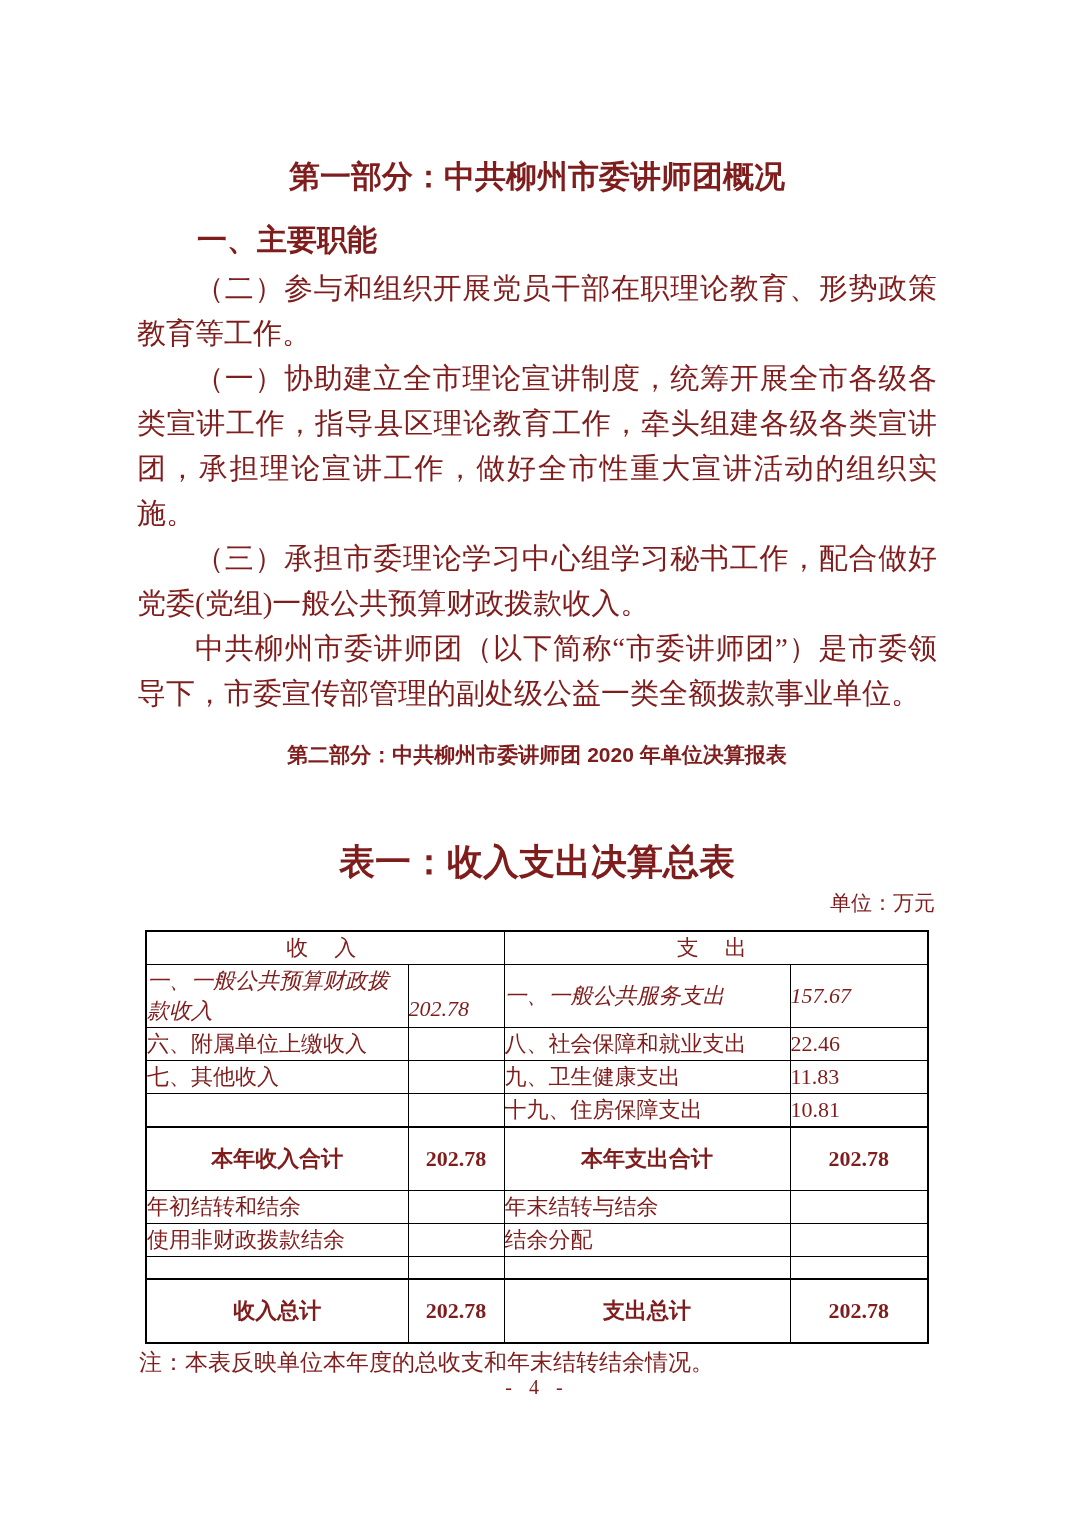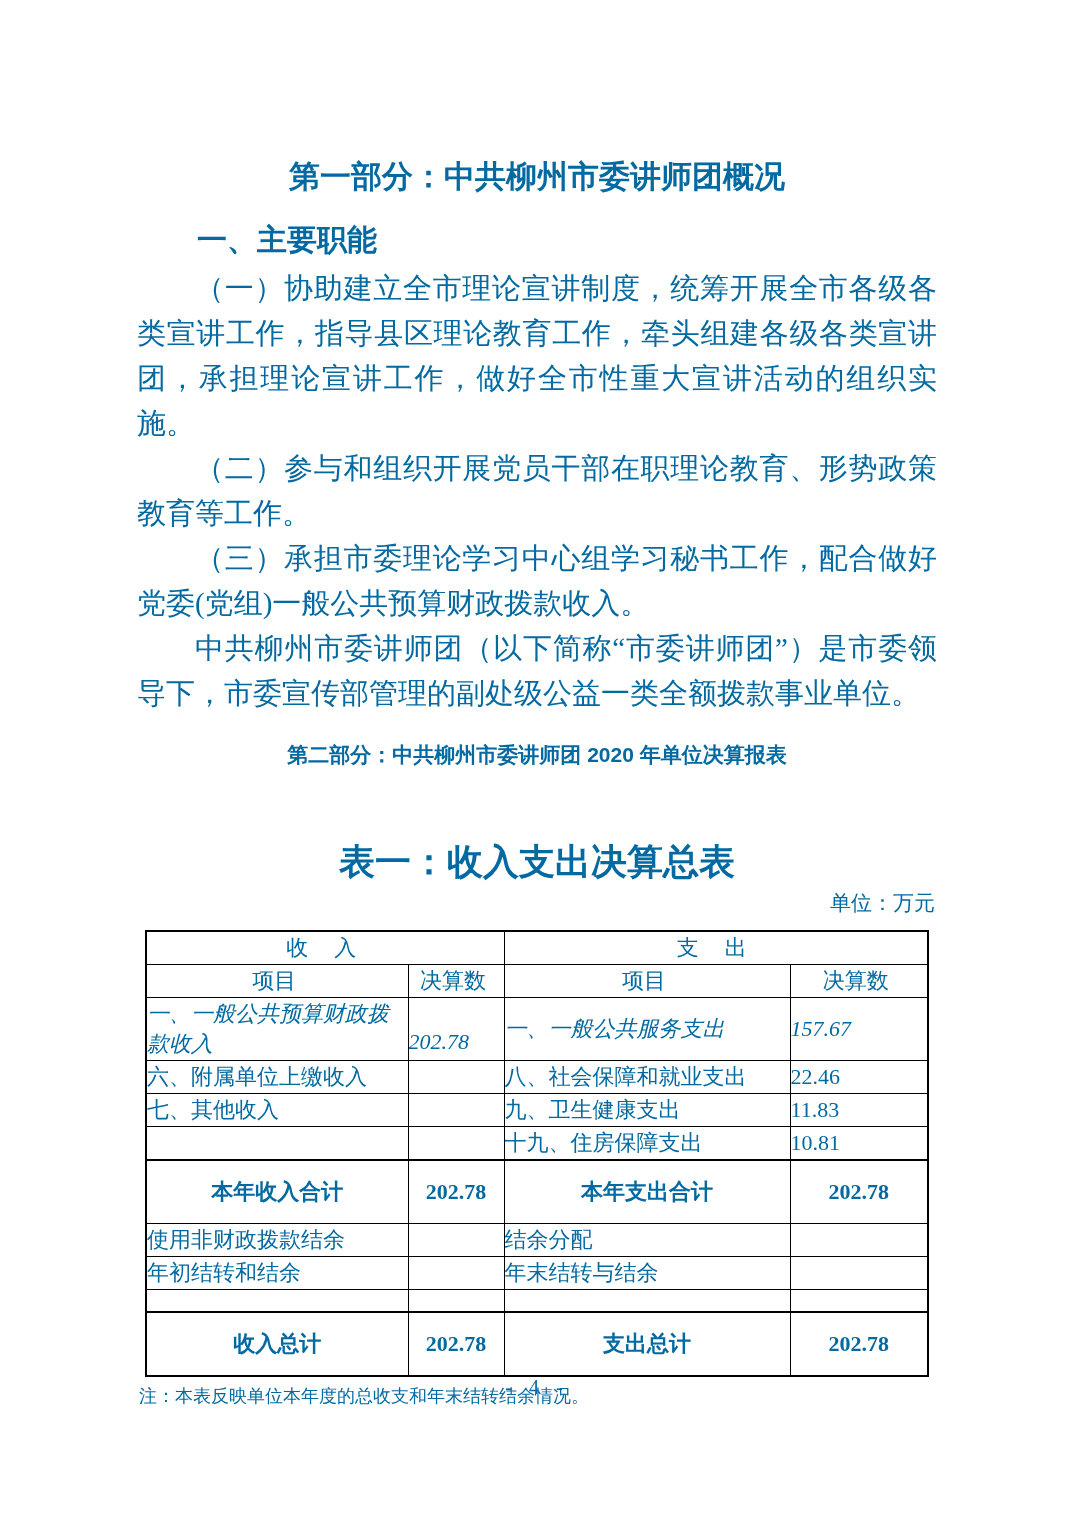--- a/index.html
+++ b/index.html
@@ -6,21 +6,21 @@
     margin: 0;
     padding: 0;
     background: #ffffff;
   }
   .page {
     position: relative;
     width: 1074px;
     height: 1520px;
     margin: 0 auto;
     background: #ffffff;
-    color: #0369a1;
+    color: #7f1d1d;
     overflow: hidden;
     font-family: "Liberation Serif", "DejaVu Serif", serif;
   }
   .content {
     position: relative;
     width: 800px;
     margin: 0 auto;
     padding-top: 158px;
   }
   
@@ -110,21 +110,21 @@
   }
   tr.total-row td.amt {
     font-weight: 700;
     text-align: center;
     padding: 1px 4px;
   }
   td.indent-deep {
     padding-left: 30px;
   }
   .table-note {
-    font-size: 18px;
+    font-size: 23px;
     line-height: 26px;
     margin: 6px 0 0 2px;
   }
   .page-number {
     position: absolute;
     left: 0;
     top: 1376px;
     width: 100%;
     text-align: center;
     font-size: 20px;
@@ -138,22 +138,22 @@
 </head>
 <body>
 
 <div class="page">
   <div class="content">
 
     <h1 class="part-title">第一部分：中共柳州市委讲师团概况</h1>
 
     <h2 class="sec-heading">一、主要职能</h2>
 
+    <p class="body-p">（二）参与和组织开展党员干部在职理论教育、形势政策教育等工作。</p>
     <p class="body-p">（一）协助建立全市理论宣讲制度，统筹开展全市各级各类宣讲工作，指导县区理论教育工作，牵头组建各级各类宣讲团，承担理论宣讲工作，做好全市性重大宣讲活动的组织实施。</p>
-    <p class="body-p">（二）参与和组织开展党员干部在职理论教育、形势政策教育等工作。</p>
     <p class="body-p">（三）承担市委理论学习中心组学习秘书工作，配合做好党委(党组)一般公共预算财政拨款收入。</p>
 
 
     <p class="body-p">中共柳州市委讲师团（以下简称“市委讲师团”）是市委领导下，市委宣传部管理的副处级公益一类全额拨款事业单位。</p>
 
     <h1 class="part-title second">第二部分：中共柳州市委讲师团 2020 年单位决算报表</h1>
 
     <h2 class="table-title">表一：收入支出决算总表</h2>
 
     <div class="unit-label">单位：万元</div>
@@ -163,26 +163,20 @@
         <col style="width:262px">
         <col style="width:96px">
         <col style="width:286px">
         <col style="width:138px">
       </colgroup>
       <tbody>
         <tr class="rh30">
           <td colspan="2" class="group-hdr">收　入</td>
           <td colspan="2" class="group-hdr">支　出</td>
         </tr>
-        <tr class="rh30">
-          <td class="col-hdr">项目</td>
-          <td class="col-hdr">决算数</td>
-          <td class="col-hdr">项目</td>
-          <td class="col-hdr">决算数</td>
-        </tr>
 
         <tr class="rh57 row-tall">
           <td class="item">一、一般公共预算财政拨款收入</td>
           <td class="amt amt-bottom">202.78</td>
           <td class="item">一、一般公共服务支出</td>
           <td class="amt">157.67</td>
         </tr>
         <tr class="rh30">
           <td class="item">六、附属单位上缴收入</td>
           <td class="amt"></td>
@@ -203,29 +197,29 @@
         </tr>
 
         <tr class="rh33 total-row thick-top">
           <td class="item">本年收入合计</td>
           <td class="amt">202.78</td>
           <td class="item">本年支出合计</td>
           <td class="amt">202.78</td>
         </tr>
 
         <tr class="rh33">
+          <td class="item indent-deep">年初结转和结余</td>
+          <td class="amt"></td>
+          <td class="item">年末结转与结余</td>
+          <td class="amt"></td>
+        </tr>
+        <tr class="rh33">
           <td class="item indent-deep">使用非财政拨款结余</td>
           <td class="amt"></td>
           <td class="item">结余分配</td>
-          <td class="amt"></td>
-        </tr>
-        <tr class="rh33">
-          <td class="item indent-deep">年初结转和结余</td>
-          <td class="amt"></td>
-          <td class="item">年末结转与结余</td>
           <td class="amt"></td>
         </tr>
         <tr class="rh22">
           <td class="item"></td>
           <td class="amt"></td>
           <td class="item"></td>
           <td class="amt"></td>
         </tr>
 
         <tr class="rh33 total-row thick-top">

